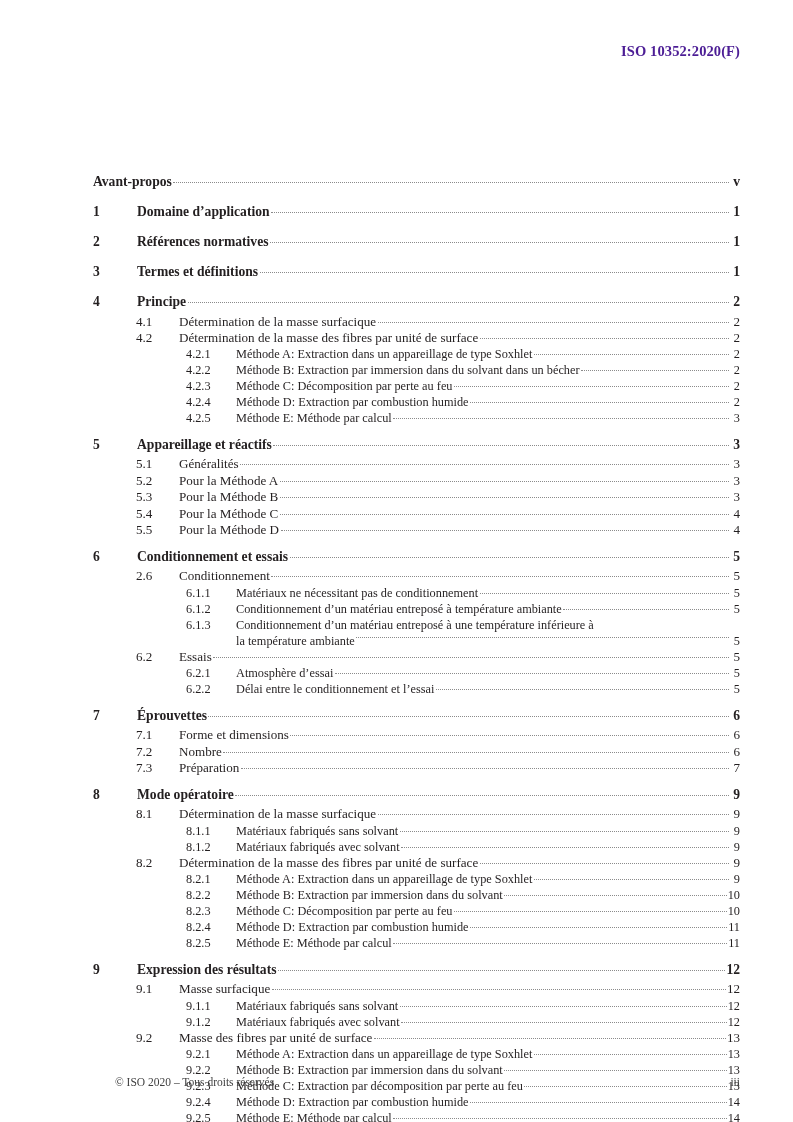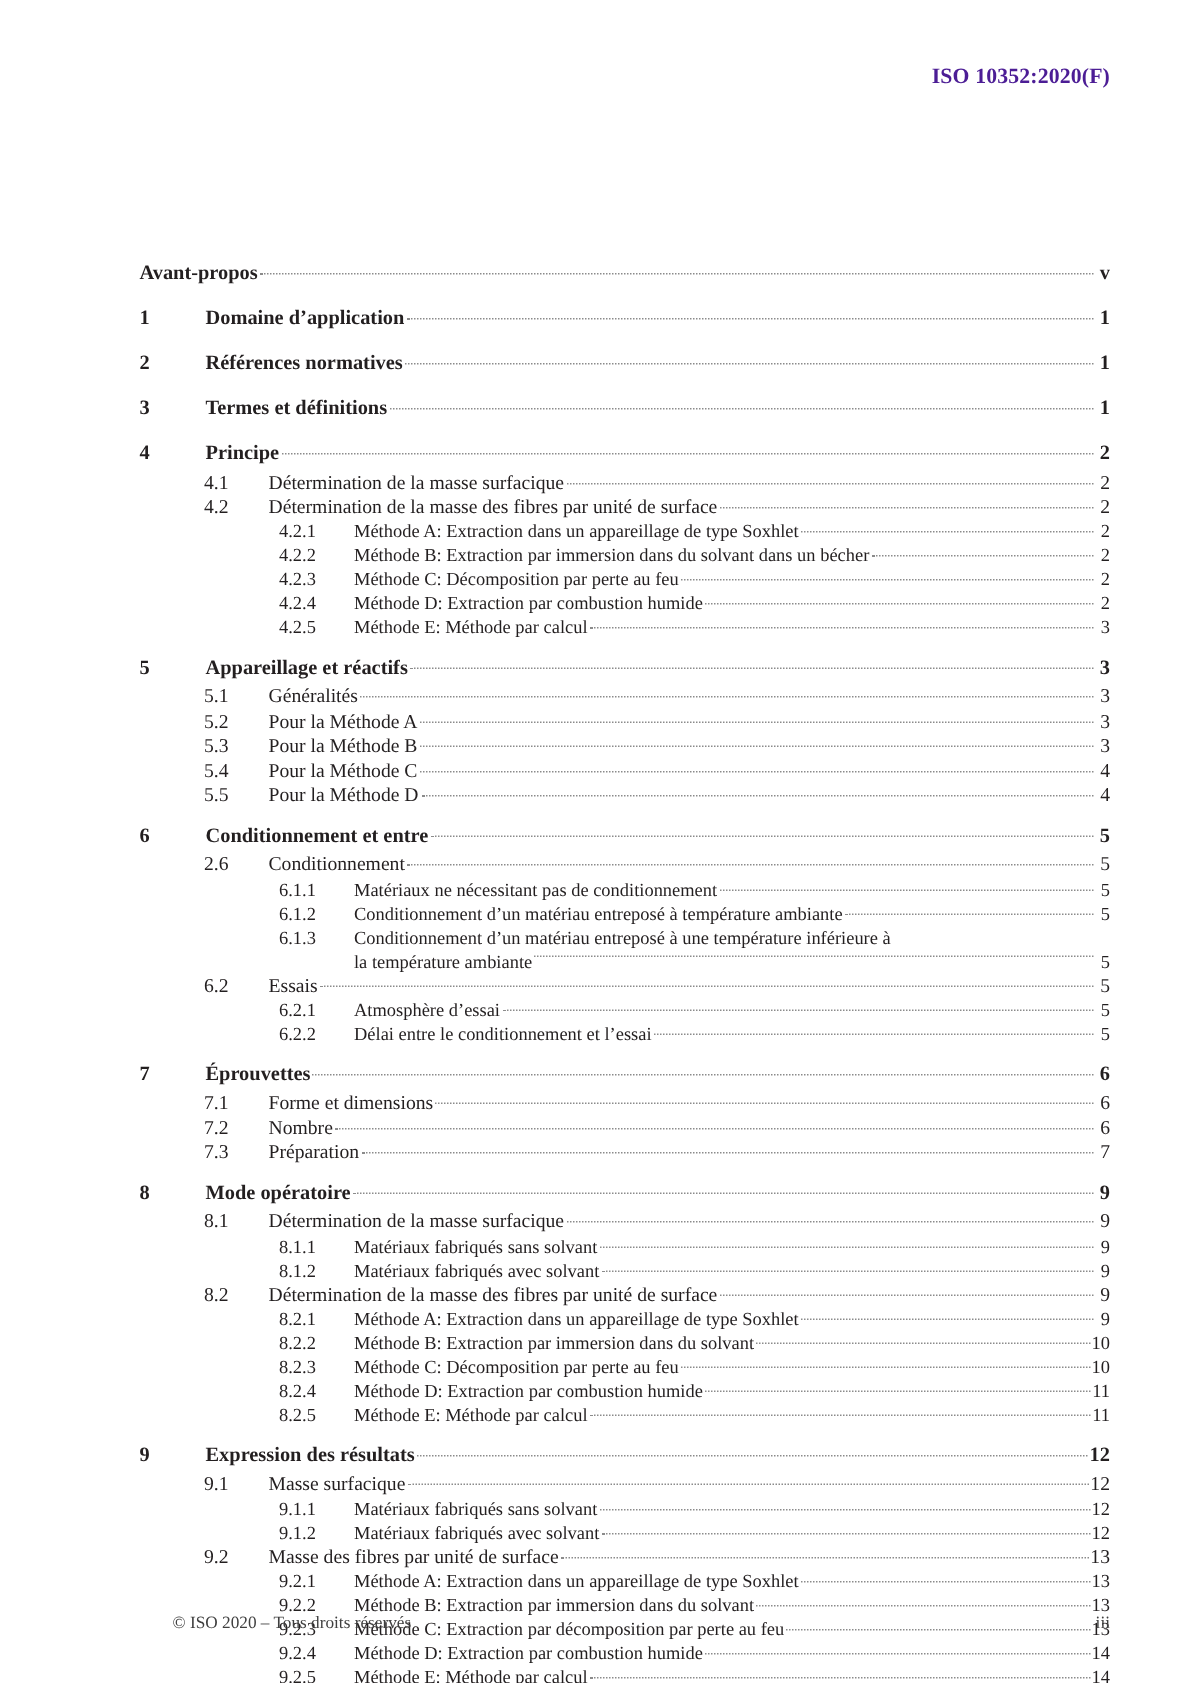--- a/index.html
+++ b/index.html
@@ -353,21 +353,21 @@
             <span class="leader"></span>
             <span class="pg">4</span>
           </div>
         </div>
       </div>
       <div class="group-gap"></div>
       <div class="toc-row lvl1">
         <span class="num">6</span>
         <div class="body-wrap">
           <div class="line">
-            <span class="label">Conditionnement et entre</span>
+            <span class="label">Conditionnement et essais</span>
             <span class="leader"></span>
             <span class="pg">5</span>
           </div>
         </div>
       </div>
       <div class="toc-row lvl2">
         <span class="num">2.6</span>
         <div class="body-wrap">
           <div class="line">
             <span class="label">Conditionnement</span>

